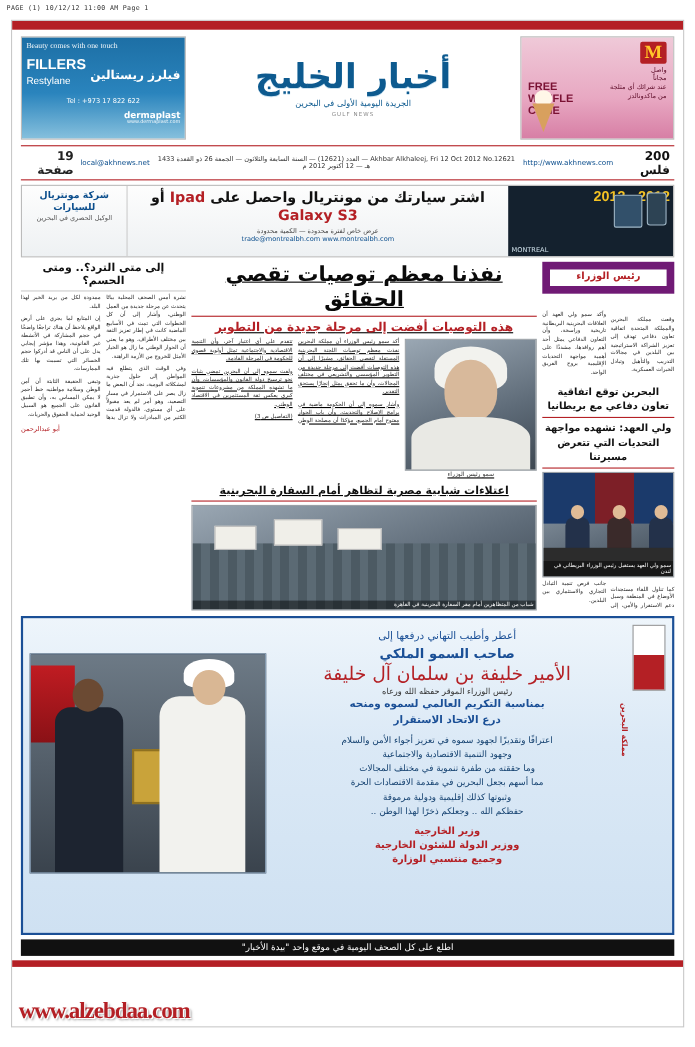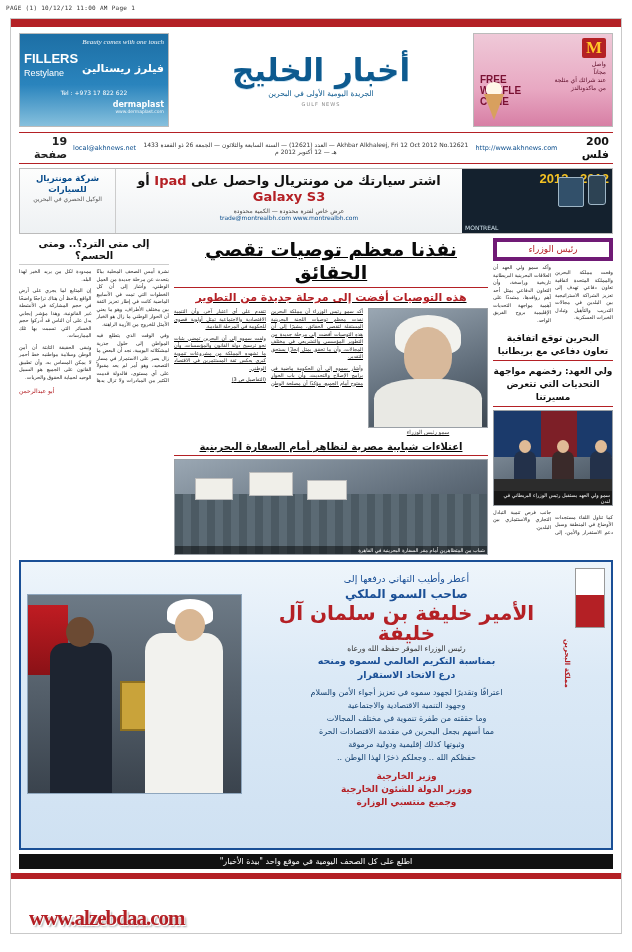--- a/index.html
+++ b/index.html
@@ -102,21 +102,21 @@
   }
   .logo-tag {
     font-size:5px; color:#888; margin-top:3px; letter-spacing:1px;
   }
   .ad-right {
     width: 150px; height: 94px; flex: 0 0 150px;
     background: linear-gradient(180deg,#1d6fa5 0%, #2a84bd 55%, #86c0dd 100%);
     color:#fff; font-size:6px; padding:4px;
   }
   .ad-right .script {
-    text-align:right; font-family:"Liberation Serif", serif; font-style:italic;
+    text-align:left; font-family:"Liberation Serif", serif; 
     font-size:7px; color:#fff; opacity:.95;
   }
   .ad-right .brand {
     margin-top:6px; text-align:left; font-family:"Liberation Sans",sans-serif;
     font-weight:bold; font-size:13px; line-height:14px; color:#fff;
   }
   .ad-right .brand small { display:block; font-size:9px; font-weight:normal; }
   .ad-right .ar {
     text-align:right; font-size:11px; font-weight:bold; margin-top:-18px;
   }
@@ -189,23 +189,23 @@
   
   .news {
     margin: 2px 8px 0 8px;
     display:flex; gap:5px;
   }
   .col { }
   .col-left { flex:0 0 150px; }
   .col-mid  { flex:1 1 auto;text-decoration:underline; }
   .col-right{ flex:0 0 120px; }
   .kicker-box {
-    border:4px solid #701a75; padding:2px 3px; text-align:center;
-    color:#b42025; font-size:9px; font-weight:normal; line-height:11px;
-    margin-bottom:3px;
+    border:7px solid #701a75; padding:2px 3px; text-align:center;
+    color:#b42025; font-size:9px; font-weight:bold; line-height:11px;
+    margin-bottom:16px;
   }
   .main-head {
     text-align:center;
     font-size:19px; font-weight:bold; color:#0a0a0a;
     line-height:23px;
     border-bottom:1px solid #b42025;
     padding-bottom:3px; margin-bottom:3px;
   }
   .sub-head {
     text-align:center; font-size:11px; color:#b42025; font-weight:bold;
@@ -304,21 +304,21 @@
   }
   .bigad .vert-txt {
     position:absolute; right:40px; top:6px; writing-mode:vertical-rl;
     font-size:7px; color:#b42025; font-weight:bold; height:120px;
   }
   .bigad .txt {
     flex:1 1 auto; text-align:center; padding:4px 44px 4px 4px;
   }
   .bigad .l1 { font-size:9.5px; color:#1a4f96; line-height:14px; }
   .bigad .l2 { font-size:12px; color:#1a4f96; font-weight:bold; line-height:17px; }
-  .bigad .l3 { font-size:20px; color:#b42025; font-weight:bold; line-height:20px; }
+  .bigad .l3 { font-size:17px; color:#b42025; font-weight:normal; line-height:20px; }
   .bigad .l4 { font-size:7.5px; color:#333; line-height:11px; }
   .bigad .l5 { font-size:9.5px; color:#1a4f96; font-weight:bold; line-height:14px; }
   .bigad .body { font-size:8px; color:#13406f; line-height:13px; margin-top:4px;text-align:center; }
   .bigad .sig { margin-top:6px; font-size:9px; color:#b42025; font-weight:bold; line-height:13px;}
   .bigad .photo-wrap {
     flex:0 0 215px; border:1px solid #8ea6bd; background:#2e3744; position:relative; overflow:hidden;
     height:200px; align-self:flex-start; margin-top:26px;
   }
   .bigad .photo-wrap .bg { position:absolute; inset:0; background: linear-gradient(180deg,#6d7a86,#3a434d); }
   .bigad .photo-wrap .manA {
@@ -348,21 +348,21 @@
   .bigad .photo-wrap .flagred {
     position:absolute; left:0; top:10px; width:40px;height:70px;
     background: linear-gradient(180deg,#c01c22,#8a1116);
   }
   
   .footer-strip {
     margin: 4px 8px 0 8px;
     background:#111; color:#fff; font-size:8px; text-align:center; padding:3px;
   }
   .watermark {
-    position:absolute; left:18px; bottom:2px;
+    position:absolute; left:6px; bottom:2px;
     font-family:"Liberation Serif", serif; font-weight:bold;
     font-size:21px; color:#b42025;
     text-shadow: 1px 1px 0 #fff, 2px 2px 2px rgba(0,0,0,.35);
     direction:ltr;
     letter-spacing:-1px;
   }
   .bottomline { height:6px; background:#b42025; margin-top:4px;}
 </style>
 </head>
 <body>
@@ -444,21 +444,21 @@
 
   <div class="news">
 
     <div class="col col-right">
       <div class="kicker-box">رئيس الوزراء</div>
       <div class="side-col-text">
         <p>وقعت مملكة البحرين والمملكة المتحدة اتفاقية تعاون دفاعي تهدف إلى تعزيز الشراكة الاستراتيجية بين البلدين في مجالات التدريب والتأهيل وتبادل الخبرات العسكرية.</p>
         <p>وأكد سمو ولي العهد أن العلاقات البحرينية البريطانية تاريخية وراسخة، وأن التعاون الدفاعي يمثل أحد أهم روافدها، مشددًا على أهمية مواجهة التحديات الإقليمية بروح الفريق الواحد.</p>
       </div>
       <div class="sec-head small">البحرين توقع اتفاقية تعاون دفاعي مع بريطانيا</div>
-      <div class="sec-head small">ولي العهد: رفضهم مواجهة التحديات التي تتعرض مسيرتنا</div>
+      <div class="sec-head small">ولي العهد: تشهده مواجهة التحديات التي تتعرض مسيرتنا</div>
       <div class="photo photo-signing">
         <div class="flagwall"></div>
         <div class="p1"></div>
         <div class="p2"></div>
         <div class="p3"></div>
         <div class="h1"></div>
         <div class="h2"></div>
         <div class="h3"></div>
         <div class="table"></div>
         <div class="cap">سمو ولي العهد يستقبل رئيس الوزراء البريطاني في لندن</div>

